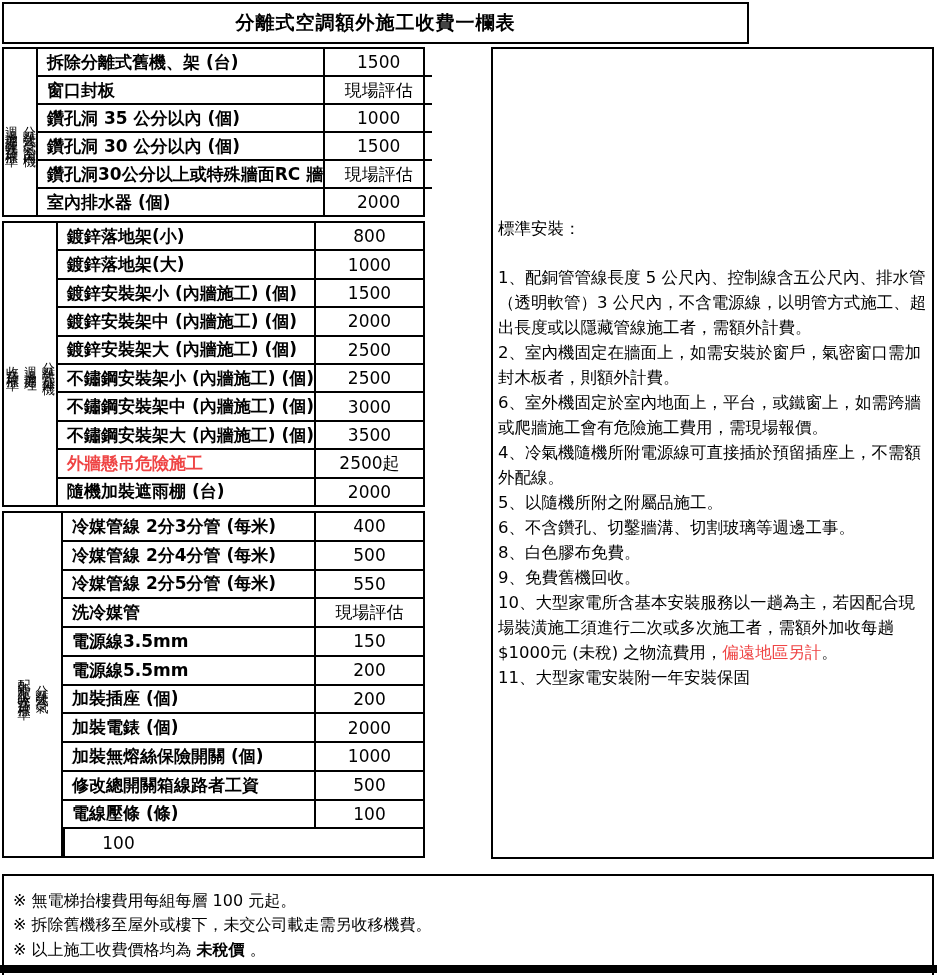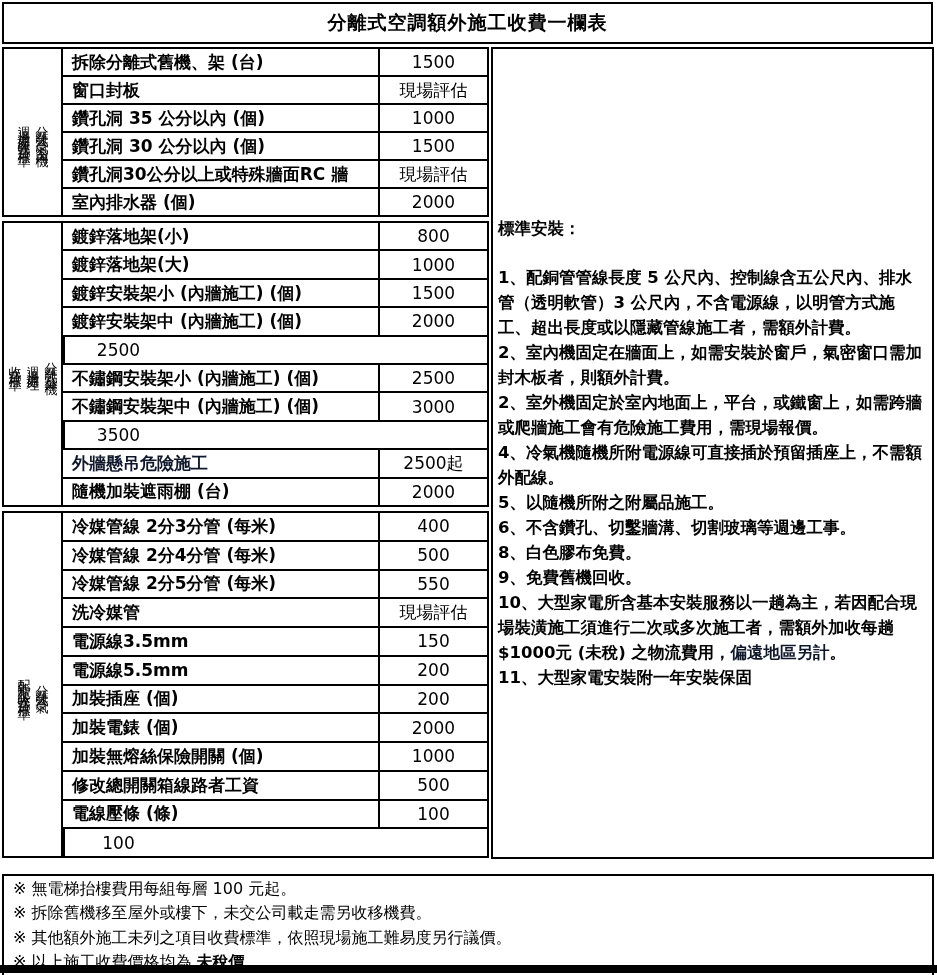--- a/index.html
+++ b/index.html
@@ -1,26 +1,26 @@
 <!DOCTYPE html>
 <html><head>
 <meta charset="utf-8">
 <style>
   * { box-sizing: border-box; margin: 0; padding: 0; }
   html,body { background: #ffffff; }
   body { font-family: "DejaVu Sans", sans-serif; color: #000; }
   .page { position: relative; width: 937px; height: 975px; background: #fff; overflow: hidden; }
 
   .title-box {
-    position: absolute; left: 2px; top: 2px; width: 931px; height: 42px;
+    position: absolute; left: 2px; top: 2px; width: 747px; height: 42px;
     border: 2px solid #000; display: flex; align-items: center; justify-content: center;
     font-size: 19px; font-weight: 700; letter-spacing: 1px;
   }
 
-  .fee-section { position: absolute; left: 2px; width: 487px; border: 2px solid #000; display: flex; background: #fff; }
+  .fee-section { position: absolute; left: 2px; width: 423px; border: 2px solid #000; display: flex; background: #fff; }
   #fee-section-0 { top: 47px;  height: 170px; }
   #fee-section-1 { top: 221px; height: 286px; }
   #fee-section-2 { top: 511px; height: 347px; }
 
   .sidebar-labels {
     width: 59px; border-right: 2px solid #000;
     display: flex; flex-direction: row-reverse; align-items: center; justify-content: center;
     gap: 4px; padding: 2px 0;
   }
   .vcol {
@@ -38,34 +38,34 @@
   .cell.price {
     width: 109px; border-left: 2px solid #000;
     display: flex; align-items: center; justify-content: center;
     font-size: 17px; font-weight: 400;
   }
 
   .notes-panel {
     position: absolute; left: 491px; top: 47px; width: 443px; height: 812px;
     border: 2px solid #000; background: #fff;
     display: flex; flex-direction: column; justify-content: center;
-    padding: 0 5px; font-size: 16.5px; line-height: 25px; font-weight: 700; gap: 24px;
+    padding: 0 5px; font-size: 16.5px; line-height: 25px; font-weight: 400; gap: 24px;
   }
   .note-line { text-align: left; }
 
   .footer-box {
     position: absolute; left: 2px; top: 862px; width: 932px; height: 103px;
     border: 2px solid #000; background: #fff;
     display: flex; flex-direction: column; justify-content: center;
     padding: 2px 9px; font-size: 16px; line-height: 24.5px; margin-top: 12px;
   }
 
   .bottom-bar { position: absolute; left: 0; bottom: 2px; width: 937px; height: 8px; background: #000; }
 
-  .red  { color: #0f172a; }
+  .red  { color: #ef4444; }
   .bold { font-weight: 700; }
 </style>
 </head>
 <body>
 
 <div class="page">
 
   <div class="title-box">
     <span>分離式空調額外施工收費一欄表</span>
   </div>
@@ -120,31 +120,33 @@
         </div>
         <div class="frow">
           <div class="cell item">鍍鋅安裝架小 (內牆施工) (個)</div>
           <div class="cell price">1500</div>
         </div>
         <div class="frow">
           <div class="cell item">鍍鋅安裝架中 (內牆施工) (個)</div>
           <div class="cell price">2000</div>
         </div>
         <div class="frow">
+          <div class="cell item">鍍鋅安裝架大 (內牆施工) (個)</div>
           <div class="cell price">2500</div>
         </div>
         <div class="frow">
           <div class="cell item">不鏽鋼安裝架小 (內牆施工) (個)</div>
           <div class="cell price">2500</div>
         </div>
         <div class="frow">
           <div class="cell item">不鏽鋼安裝架中 (內牆施工) (個)</div>
           <div class="cell price">3000</div>
         </div>
         <div class="frow">
+          <div class="cell item">不鏽鋼安裝架大 (內牆施工) (個)</div>
           <div class="cell price">3500</div>
         </div>
         <div class="frow">
           <div class="cell item red">外牆懸吊危險施工</div>
           <div class="cell price">2500起</div>
         </div>
         <div class="frow">
           <div class="cell item">隨機加裝遮雨棚 (台)</div>
           <div class="cell price">2000</div>
         </div>
@@ -205,33 +207,32 @@
           <div class="cell price">100</div>
         </div>
       </div>
   </div>
 
   <div class="notes-panel">
     <div class="note-line">標準安裝：</div>
     <div id="notes-body">
         <div class="note-line"><span>1、配銅管管線長度 5 公尺內、控制線含五公尺內、排水管（透明軟管）3 公尺內，不含電源線，以明管方式施工、超出長度或以隱藏管線施工者，需額外計費。</span></div>
         <div class="note-line"><span>2、室內機固定在牆面上，如需安裝於窗戶，氣密窗口需加封木板者，則額外計費。</span></div>
-        <div class="note-line"><span>2、室外機固定於室內地面上，平台，或鐵窗上，如需跨牆或爬牆施工會有危險施工費用，需現場報價。</span></div>
+        <div class="note-line"><span>6、室外機固定於室內地面上，平台，或鐵窗上，如需跨牆或爬牆施工會有危險施工費用，需現場報價。</span></div>
         <div class="note-line"><span>4、冷氣機隨機所附電源線可直接插於預留插座上，不需額外配線。</span></div>
         <div class="note-line"><span>5、以隨機所附之附屬品施工。</span></div>
         <div class="note-line"><span>6、不含鑽孔、切鑿牆溝、切割玻璃等週邊工事。</span></div>
         <div class="note-line"><span>8、白色膠布免費。</span></div>
         <div class="note-line"><span>9、免費舊機回收。</span></div>
         <div class="note-line"><span>10、大型家電所含基本安裝服務以一趟為主，若因配合現場裝潢施工須進行二次或多次施工者，需額外加收每趟 $1000元 (未稅) 之物流費用，</span><span class="red">偏遠地區另計</span><span>。</span></div>
         <div class="note-line"><span>11、大型家電安裝附一年安裝保固</span></div>
       </div>
   </div>
 
   <div class="footer-box" id="footer-box">
       <div class="note-line"><span>※ 無電梯抬樓費用每組每層 100 元起。</span></div>
       <div class="note-line"><span>※ 拆除舊機移至屋外或樓下，未交公司載走需另收移機費。</span></div>
-      <div class="note-line"><span>※ 其他額外施工未列之項目收費標準，依照現場施工難易度另行議價。</span></div>
       <div class="note-line"><span>※ 以上施工收費價格均為 </span><span class=" bold">未稅價</span><span> 。</span></div>
     </div>
 
   <div class="bottom-bar"></div>
 
 </div>
 
 </body></html>

